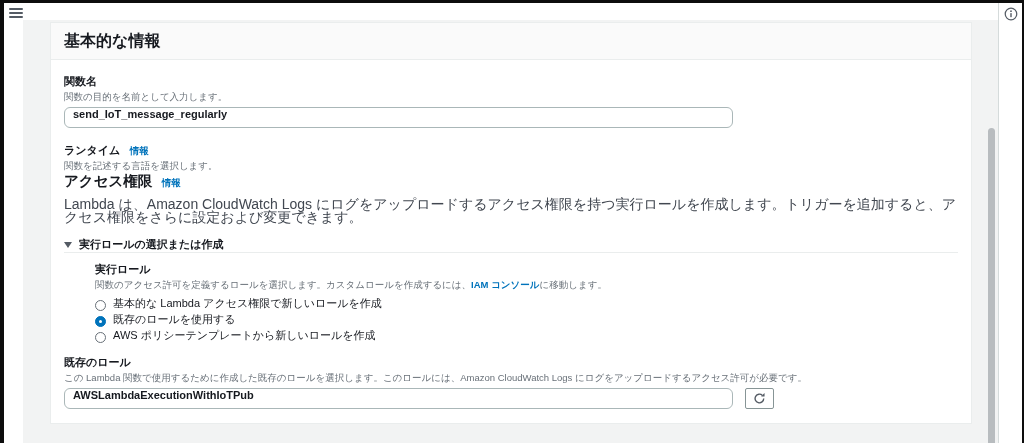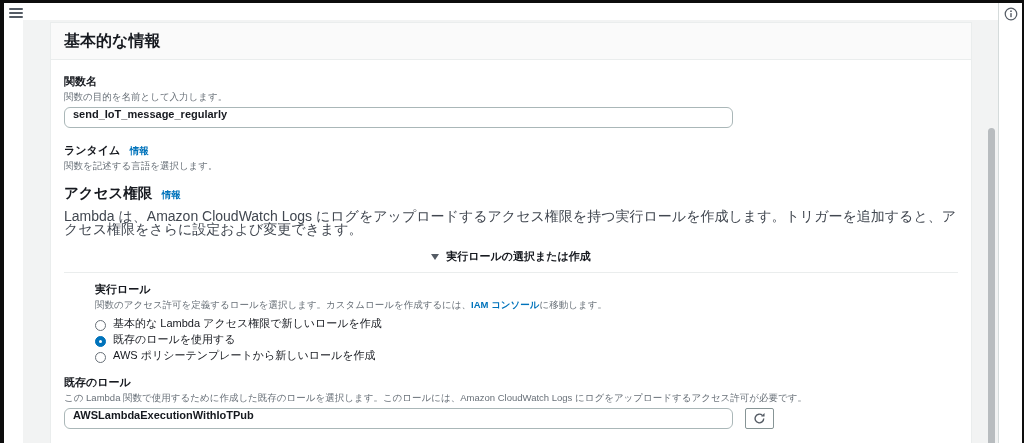--- a/index.html
+++ b/index.html
@@ -38,25 +38,25 @@
 
   .text-input, .select-box {
     width:669px; height:21px; background:#fff; border:1px solid #aab7b8; border-radius:6px;
     margin-top:4px; padding:0 8px; display:flex; align-items:flex-start;
     font-size:11px; font-weight:600; color:#16191f;
   }
   .select-box { justify-content:space-between; cursor:pointer; }
   .caret-down { width:0; height:0; border-left:4px solid transparent; border-right:4px solid transparent; border-top:5px solid #414750; }
 
   .section-field { margin-top:12px; }
-  .section-title-row { margin-top:12px; }
+  .section-title-row { }
   .section-title { font-size:14.5px; font-weight:bold; color:#16191f; display:inline; }
   .section-desc { font-size:14px; color:#414750; margin-top:7px; line-height:13px; }
 
-  .expander { margin-top:13px; padding-bottom:8px; border-bottom:1px solid #eaeded; display:flex; align-items:center; cursor:pointer;justify-content:center; }
+  .expander { margin-top:13px; border-bottom:1px solid #eaeded; display:flex; align-items:center; cursor:pointer; }
   .expander-caret { width:0; height:0; border-left:4px solid transparent; border-right:4px solid transparent; border-top:6px solid #545b64; margin-right:7px; }
   .expander-label { font-size:11px; font-weight:bold; color:#16191f; }
 
   .radio-group { margin-top:4px; }
   .radio-row { display:flex; align-items:flex-end; height:16px; cursor:pointer; }
   .radio-circle { width:11px; height:11px; border-radius:50%; border:1px solid #687078; background:#fff; margin-right:7px; flex:0 0 auto; }
   .radio-row.checked .radio-circle { border:1px solid #0073bb; background:#0073bb; box-shadow:inset 0 0 0 2.5px #0073bb, inset 0 0 0 5px #fff; }
   .radio-row.checked .radio-circle { background:#0073bb; box-shadow:inset 0 0 0 3px #0073bb, inset 0 0 0 11px #fff0; position:relative; }
   .radio-row.checked .radio-circle::after { content:""; position:absolute; left:3px; top:3px; width:3px; height:3px; border-radius:50%; background:#fff; }
   .radio-label { font-size:11px; color:#16191f; }

